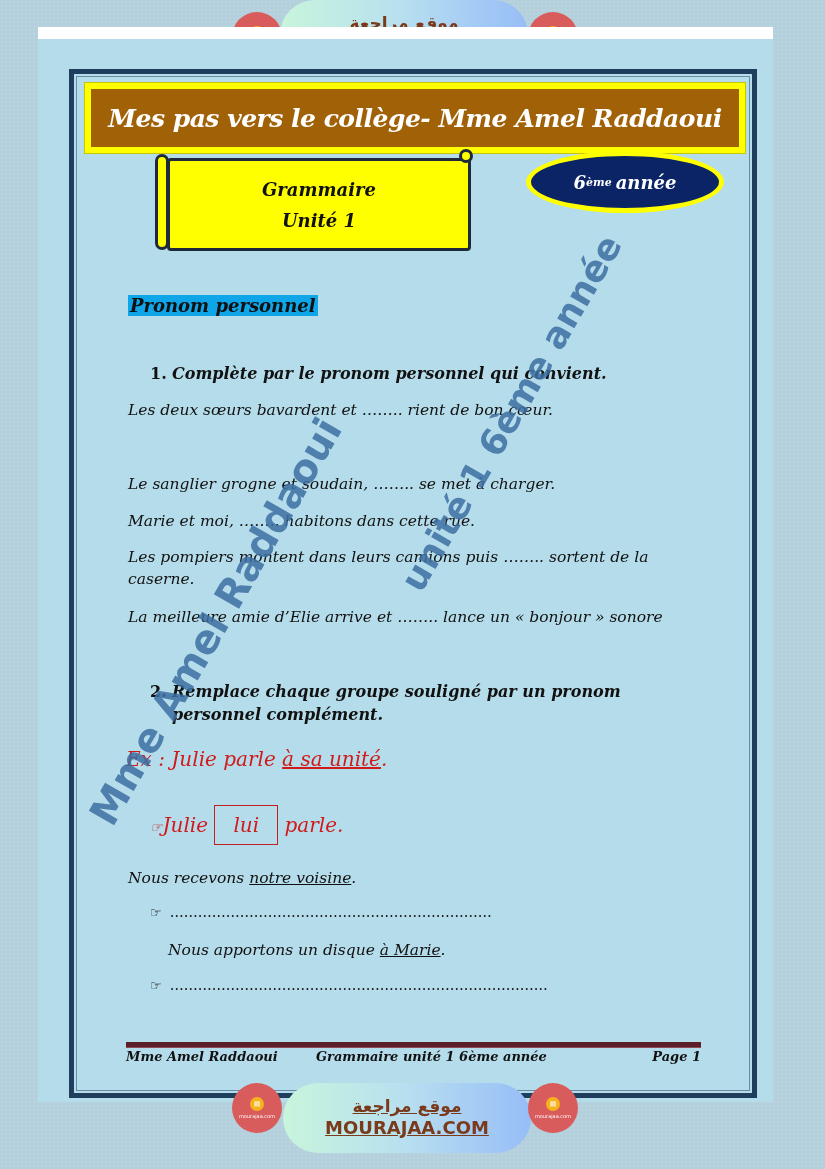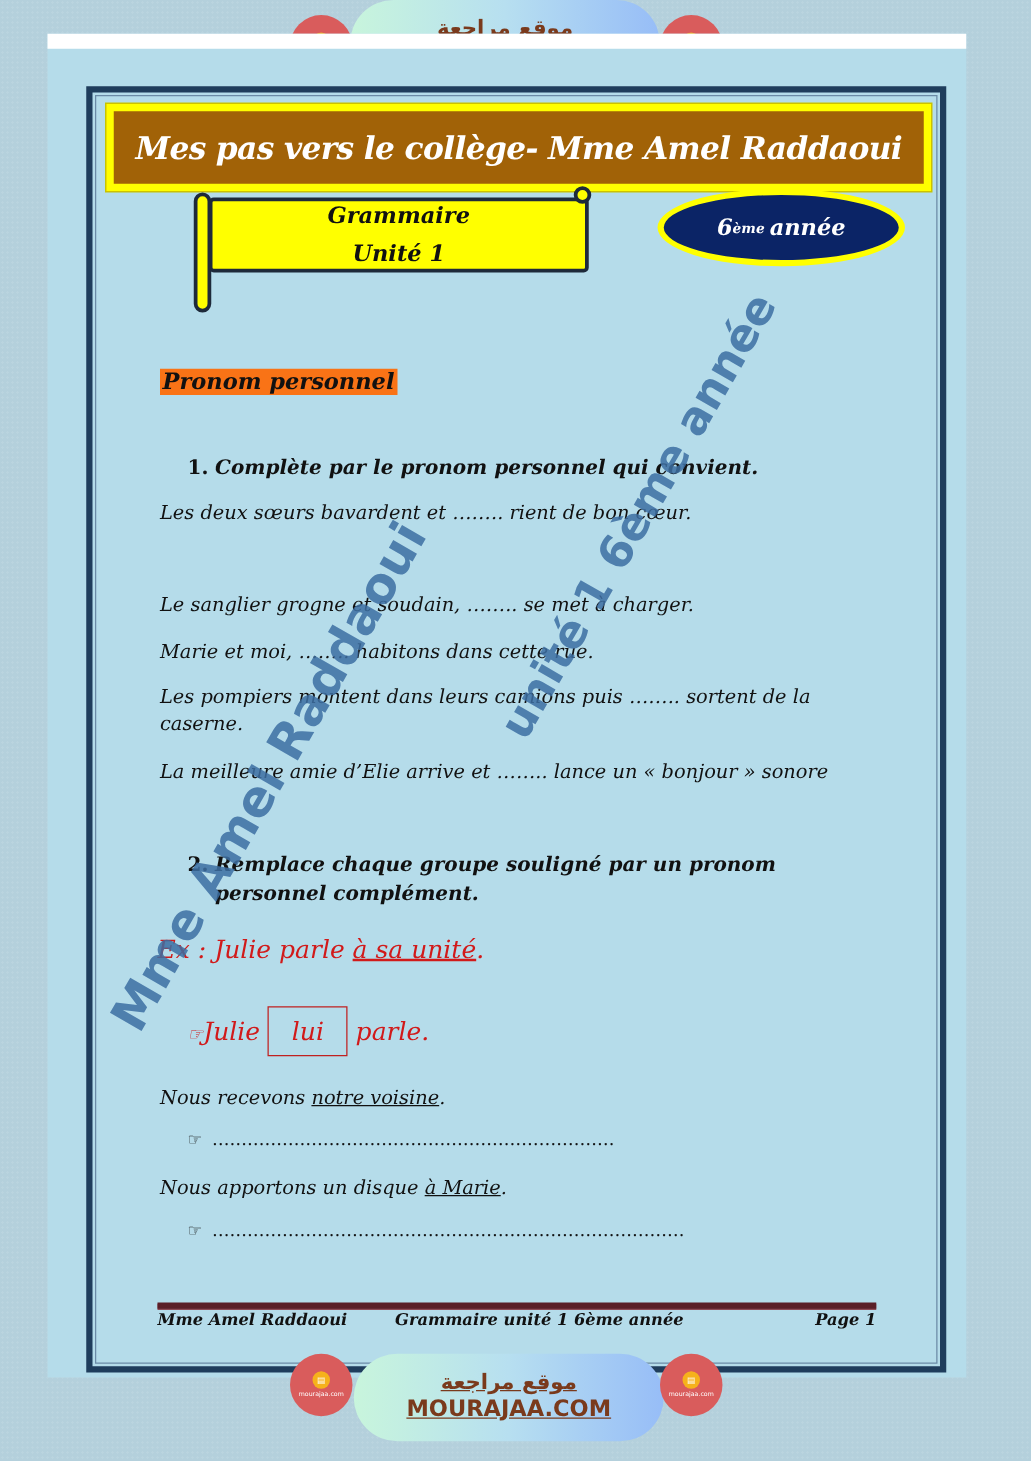--- a/index.html
+++ b/index.html
@@ -32,21 +32,21 @@
       display: flex; align-items: center; justify-content: center;
       color: #ffffff;
       font-family: "DejaVu Serif", serif;
       font-style: italic; font-weight: bold; font-size: 25px;
       letter-spacing: -0.5px;
     }
     .scroll {
       position: absolute; left: 117px; top: 122px; width: 318px; height: 114px;
     }
     .scroll-body {
-      position: absolute; left: 12px; top: 9px; width: 304px; height: 60px;
+      position: absolute; left: 12px; top: 9px; width: 304px; height: 93px;
       background: #ffff00;
       border: 3px solid #1e2a3a;
       border-radius: 4px;
       display: flex; flex-direction: column; align-items: center; justify-content: center;
       gap: 10px;
       font-style: italic; font-weight: bold; font-size: 18px; color: #111;
     }
     .scroll-left-roll {
       position: absolute; left: 0; top: 5px; width: 14px; height: 96px;
       background: #ffff00; border: 3px solid #1e2a3a; border-radius: 7px;
@@ -59,21 +59,21 @@
       position: absolute; left: 488px; top: 124px; width: 198px; height: 62px;
       background: #0b2466;
       border: 5px solid #ffff00;
       border-radius: 50%;
       display: flex; align-items: center; justify-content: center;
       color: #fff; font-style: italic; font-weight: bold; font-size: 18px;
     }
     .level-oval sup { font-size: 11px; margin-right: 4px; }
     .section-title {
       position: absolute; left: 90px; top: 268px;
-      background: #f97316; padding: 0 2px;
+      background: #0ea5e9; padding: 0 2px;
       font-style: italic; font-weight: bold; font-size: 18px; color: #111;
     }
     .instruction {
       position: absolute; font-weight: bold; font-style: italic; font-size: 16px; color: #111;
     }
     .instruction .num { font-style: normal; display: inline-block; width: 22px; }
     .line {
       position: absolute; left: 90px; font-style: italic; font-size: 15.5px; color: #111;
       line-height: 22px;
     }
@@ -189,21 +189,21 @@
     <span style="font-size:14px;">☞</span><span>Julie </span><span class="boxed">lui</span><span> parle.</span>
   </div>
 
   <div class="line" style="top:840px;">
     <span>Nous recevons </span><u>notre voisine</u><span>.</span>
   </div>
   <div class="answer-line" style="top:877px;">
     <span class="hand">☞</span><span>……………………………………………………………</span>
   </div>
 
-  <div class="line" style="top:912px;">
+  <div class="line" style="top:912px;margin-left:40px;">
     <span>Nous apportons un disque </span><u>à Marie</u><span>.</span>
   </div>
   <div class="answer-line" style="top:950px;">
     <span class="hand">☞</span><span>………………………………………………………………………</span>
   </div>
 
   <div class="footer-rule"></div>
   <div class="footer">
     <span class="f-author">Mme  Amel Raddaoui</span>
     <span class="f-mid">Grammaire    unité 1   6ème année</span>

